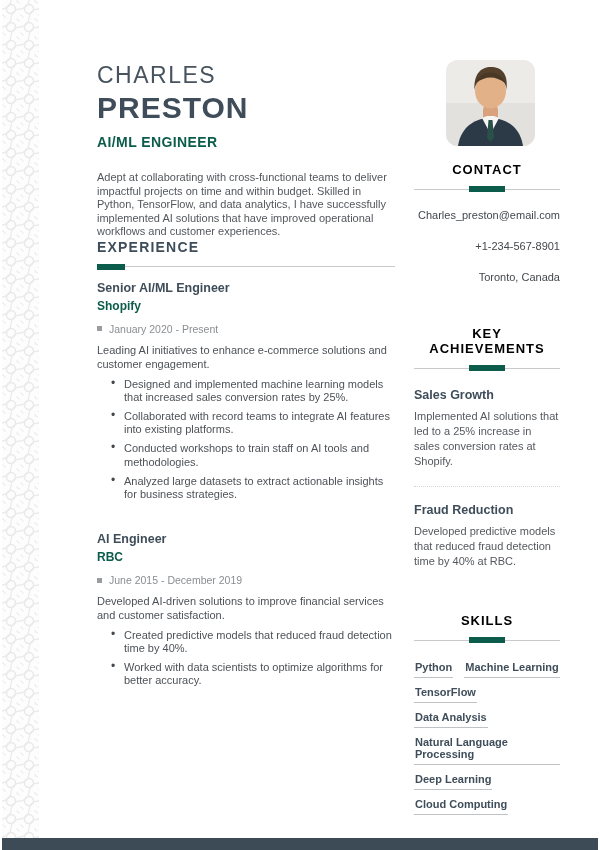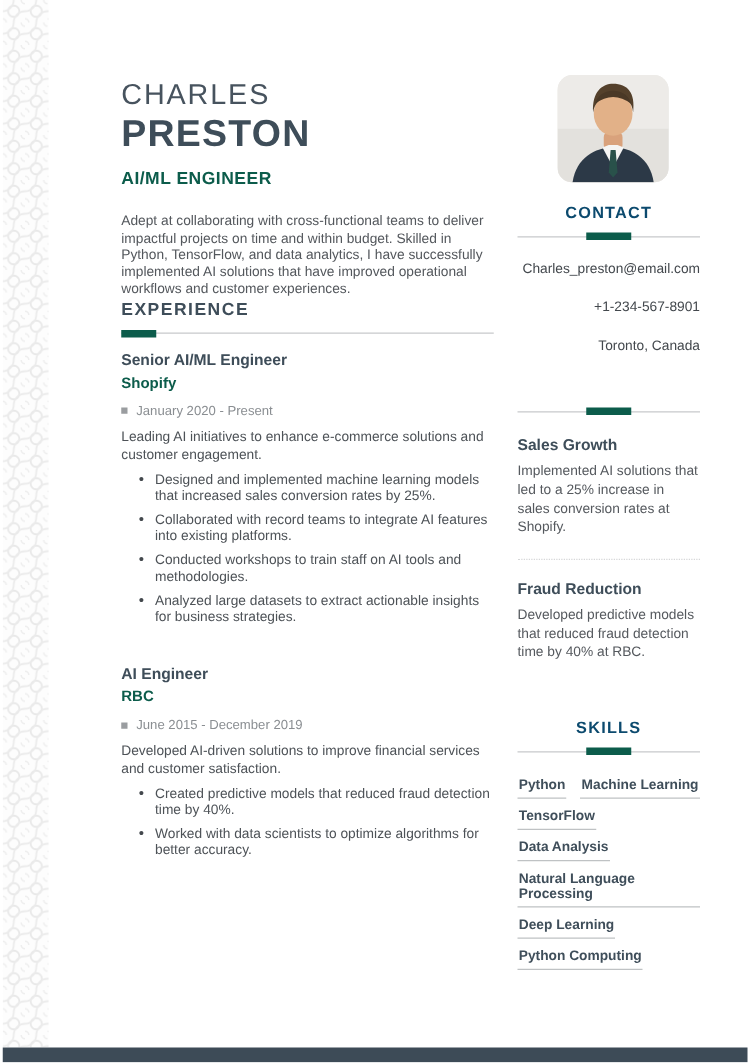--- a/index.html
+++ b/index.html
@@ -28,21 +28,21 @@
   .last-name  { font-size:30px; font-weight:800; color:#3e4d59; letter-spacing:1px; margin-top:2px; }
   .role-title { font-size:14px; font-weight:700; color:#0c5c4b; letter-spacing:0.4px; margin-top:9px; }
 
   
   .summary { margin-top:21px; width:300px; }
   .summary p { font-size:11px; line-height:13.6px; color:#53575c; margin-bottom:13px; }
   .summary p:last-child { margin-bottom:0; }
 
   
   .exp-heading { font-size:14px; font-weight:700; color:#3e4d59; letter-spacing:1.2px; }
-  .side-heading { font-size:13px; font-weight:700; color:#0c4a6e; letter-spacing:1px; text-align:center; }
+  .side-heading { font-size:13px; font-weight:700; color:#000000; letter-spacing:1px; text-align:center; }
 
   
   .divider { position:relative; height:6px; margin-top:9px; }
   .divider .line  { position:absolute; left:0; right:0; top:2.5px; height:1px; background:#c7c9cb; }
   .divider .block { position:absolute; top:0; height:6px; width:28px; background:#0c5c4b; }
   .divider.accent-left .block   { left:0; }
   .divider.accent-center .block { left:50%; transform:translateX(-50%); width:36px; }
 
   
   .jobs { margin-top:11px; }
@@ -170,20 +170,21 @@
         <span class="block"></span>
       </div>
       <div class="contact-list" id="contact-container">
           <div class="contact-item">Charles_preston@email.com</div>
           <div class="contact-item">+1-234-567-8901</div>
           <div class="contact-item">Toronto, Canada</div>
         </div>
     </section>
 
     <section class="side-section mt-ach">
+      <h3 class="side-heading">KEY ACHIEVEMENTS</h3>
       <div class="divider accent-center">
         <span class="line"></span>
         <span class="block"></span>
       </div>
       <div class="ach-list" id="achievements-container">
           <div class="ach">
             <div class="ach-title">Sales Growth</div>
             <p class="ach-text">Implemented AI solutions that led to a 25% increase in sales conversion rates at Shopify.</p>
           </div>
           <hr class="ach-divider">
@@ -200,18 +201,18 @@
         <span class="line"></span>
         <span class="block"></span>
       </div>
       <div class="skills-wrap" id="skills-container">
           <span class="skill">Python</span>
           <span class="skill">Machine Learning</span>
           <span class="skill">TensorFlow</span>
           <span class="skill">Data Analysis</span>
           <span class="skill">Natural Language Processing</span>
           <span class="skill">Deep Learning</span>
-          <span class="skill">Python Computing</span>
+          <span class="skill">Cloud Computing</span>
         </div>
     </section>
 
   </div>
 </div>
 
 </body></html>

